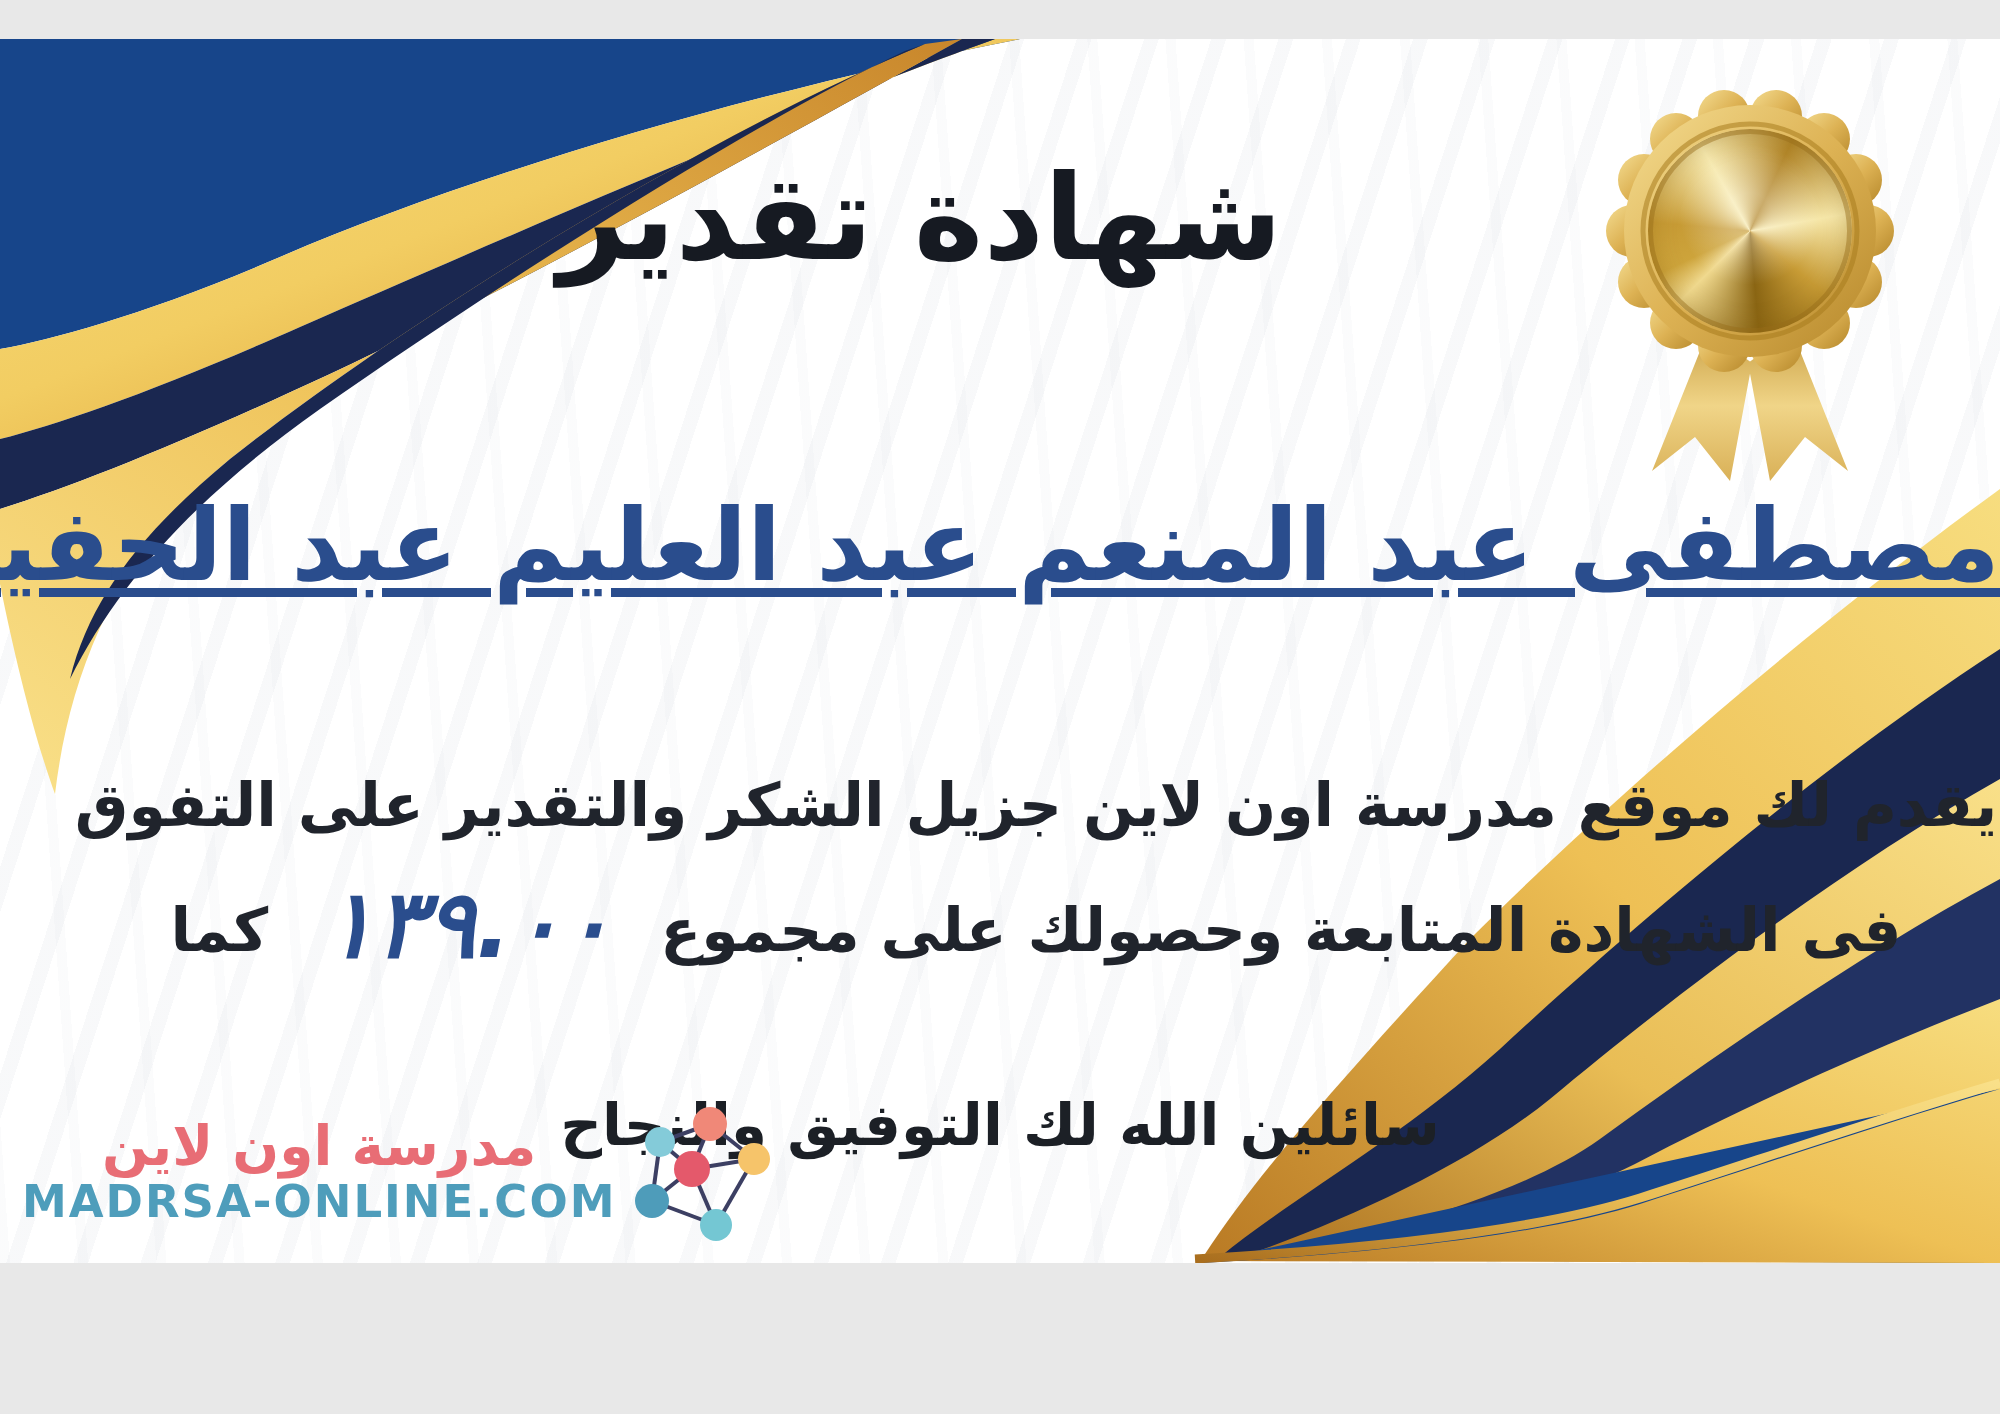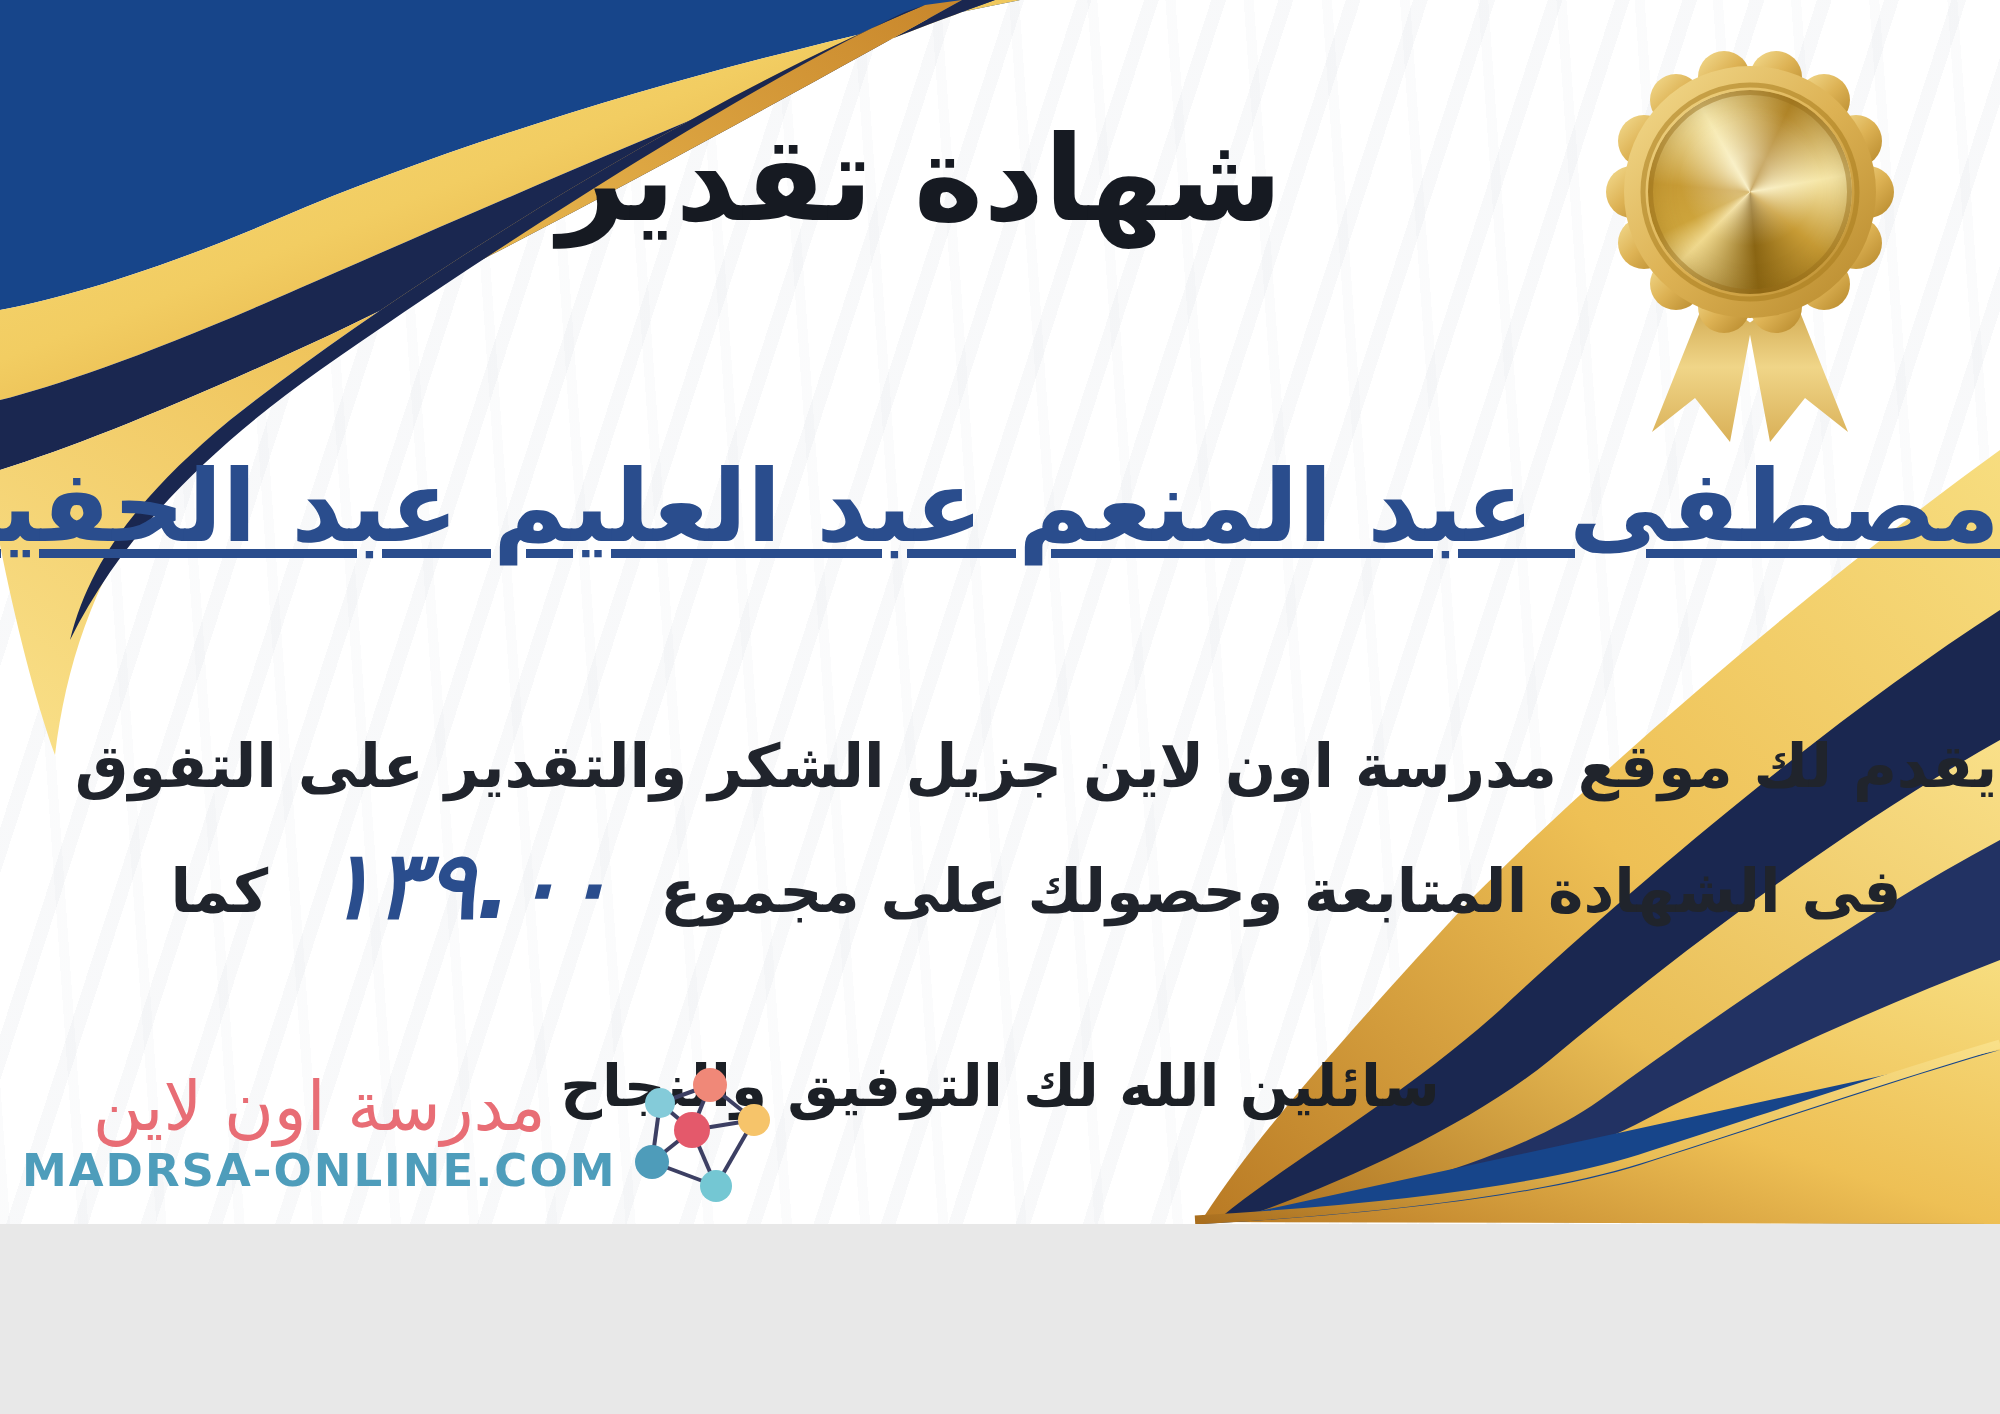--- a/index.html
+++ b/index.html
@@ -3,20 +3,21 @@
 <meta charset="utf-8">
 <style>
   html,body{margin:0;padding:0;background:#e8e8e8;}
   .canvas{
     position:relative;width:2000px;height:1224px;overflow:hidden;
     background:
       repeating-linear-gradient(108deg, rgba(185,192,204,0.10) 0 14px, rgba(255,255,255,0) 14px 64px),
       repeating-linear-gradient(86deg, rgba(185,192,204,0.06) 0 10px, rgba(255,255,255,0) 10px 78px),
       #ffffff;
     font-family:"DejaVu Sans", sans-serif;
+    margin-top:39px;
   }
   .swoosh{position:absolute;pointer-events:none;}
   .swoosh.tl{top:0;left:0;}
   .swoosh.br{bottom:0;right:0;}
 
   .title{
     position:absolute;top:110px;left:0;width:1840px;text-align:center;
     font-size:118px;font-weight:bold;color:#161a22;direction:rtl;white-space:nowrap;
   }
   .name{
@@ -46,21 +47,21 @@
       radial-gradient(circle at 50% 42%, rgba(255,255,255,0.30) 0 14%, rgba(255,255,255,0) 45%),
       conic-gradient(from 25deg,
         #b3872a 0deg, #f6e7a9 55deg, #c79b35 105deg, #8a6513 150deg,
         #f0d98e 200deg, #c2953043 220deg, #c79b35 250deg, #f7eab0 305deg, #b3872a 360deg),
       #d1a93f;
     box-shadow:inset 0 0 0 5px rgba(150,108,24,0.45), inset 0 0 26px rgba(120,82,10,0.35);
   }
 
   .logo{position:absolute;left:22px;bottom:16px;display:flex;align-items:center;gap:12px;}
   .logo-text{display:flex;flex-direction:column;align-items:center;}
-  .logo-ar{font-size:68px;font-weight:normal;color:#e86d75;direction:rtl;white-space:nowrap;line-height:1.1;}
+  .logo-ar{font-size:55px;font-weight:bold;color:#e86d75;direction:rtl;white-space:nowrap;line-height:1.1;}
   .logo-en{font-size:45px;font-weight:bold;color:#4e9dbb;letter-spacing:2px;white-space:nowrap;line-height:1.15;}
 </style>
 </head>
 <body>
 
 <div class="canvas">
 
   <svg class="swoosh tl" width="1060" height="800" viewBox="0 0 1060 800">
     <defs>
       <linearGradient id="goldTL" x1="0" y1="0" x2="1" y2="1">

